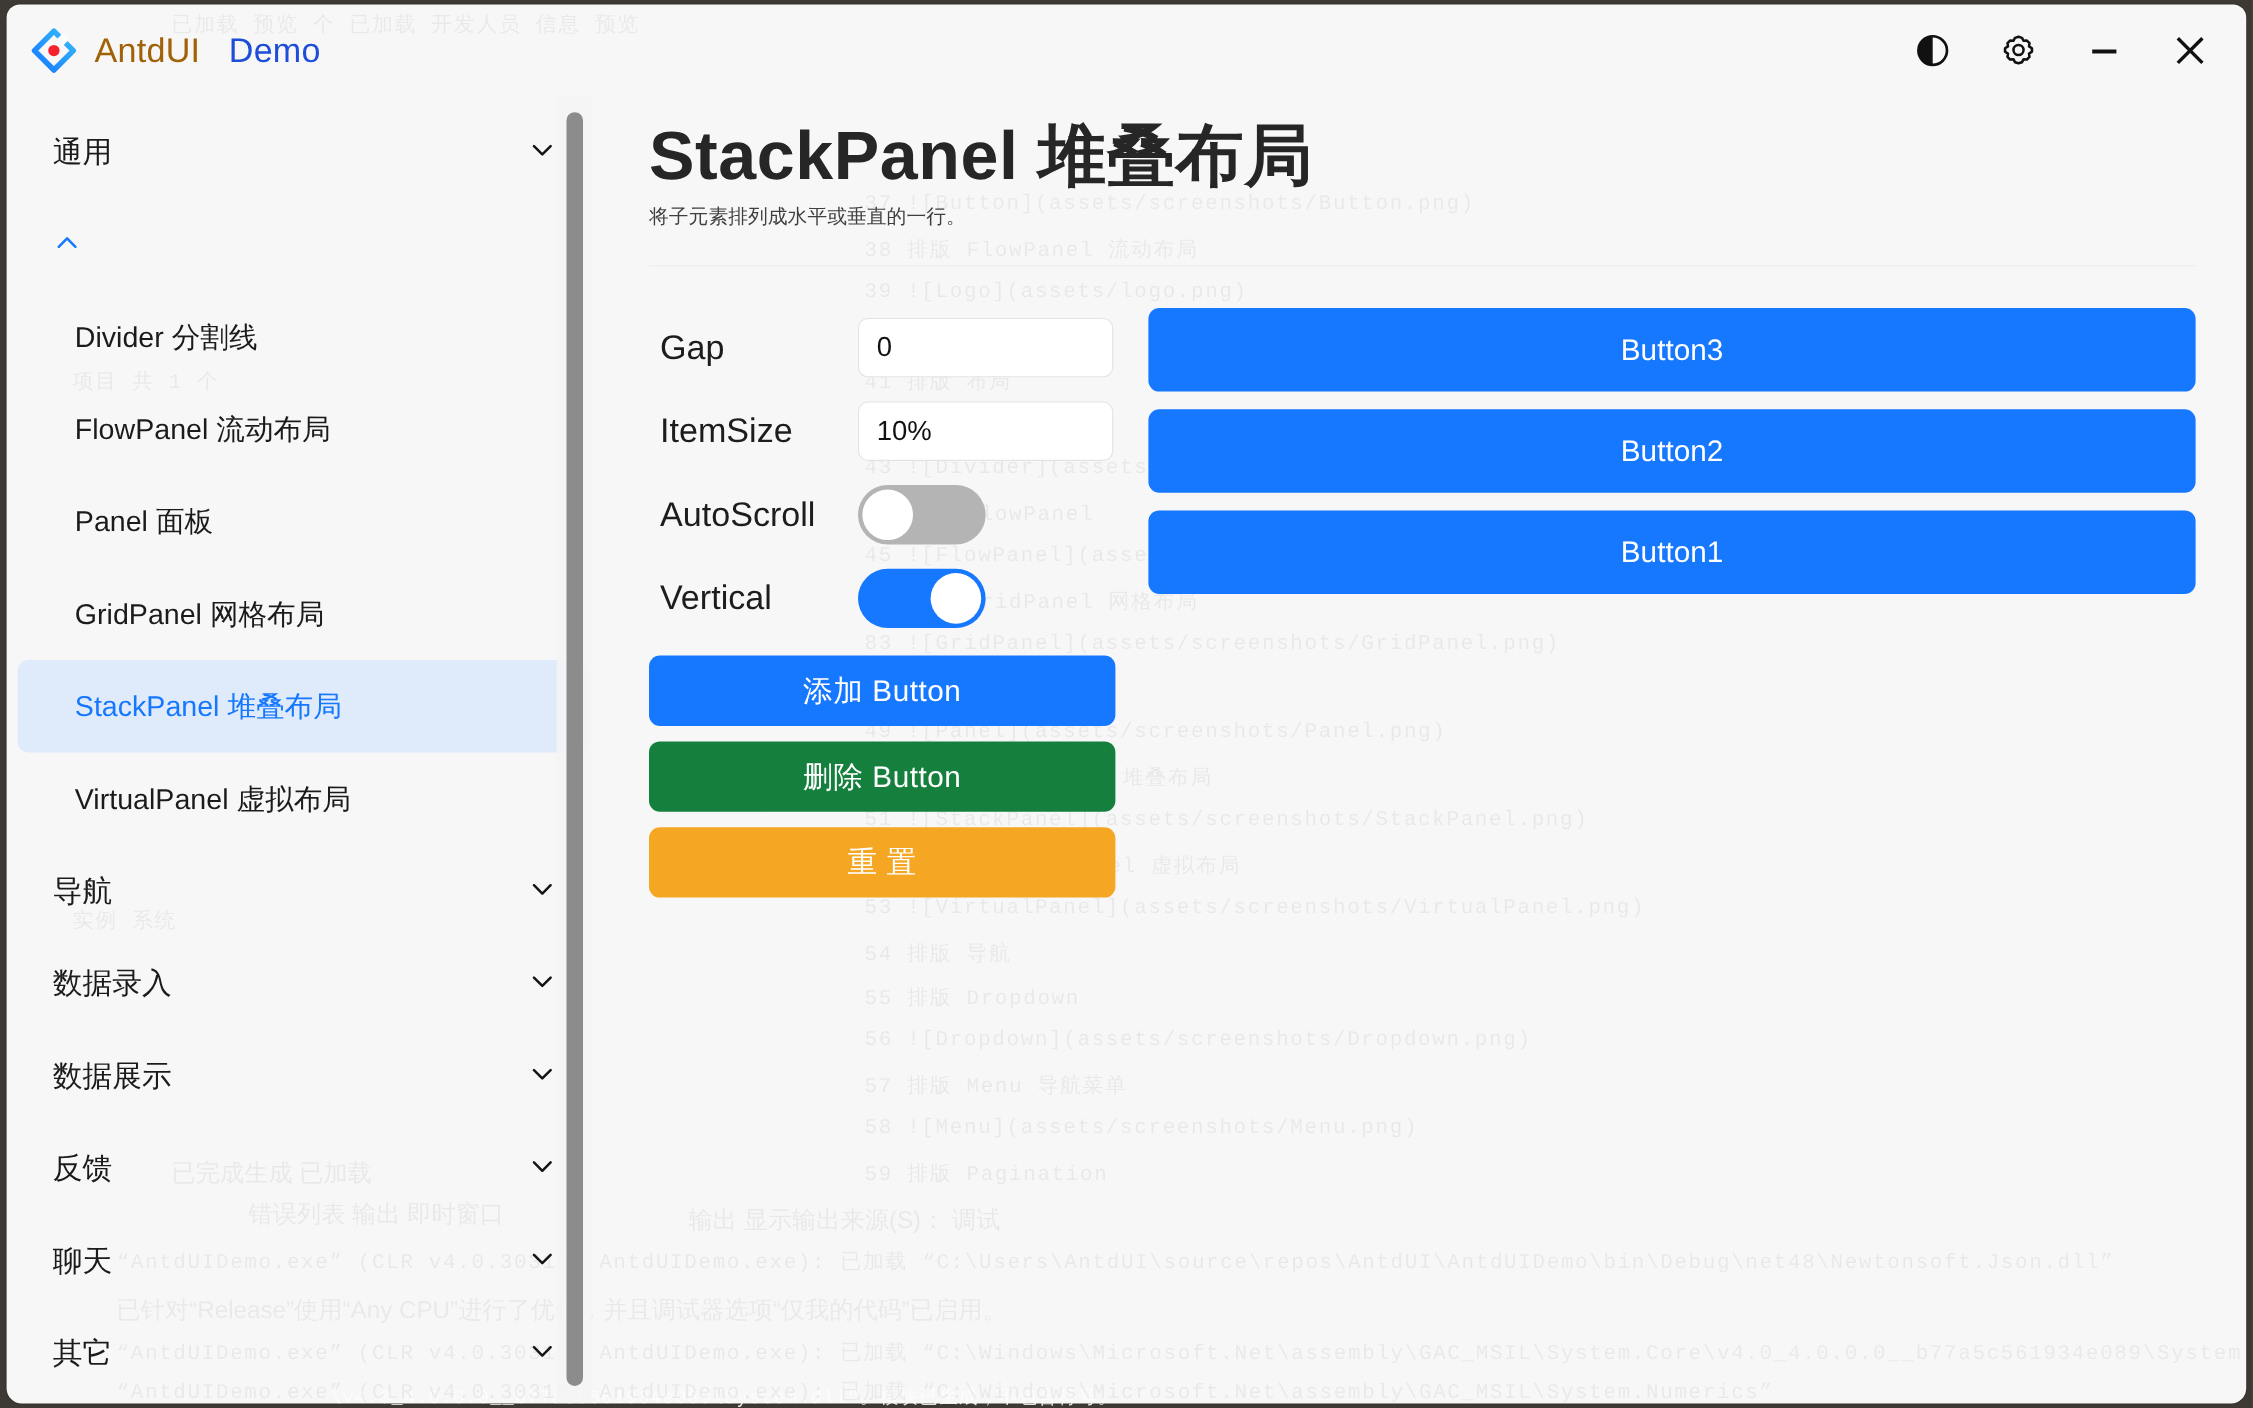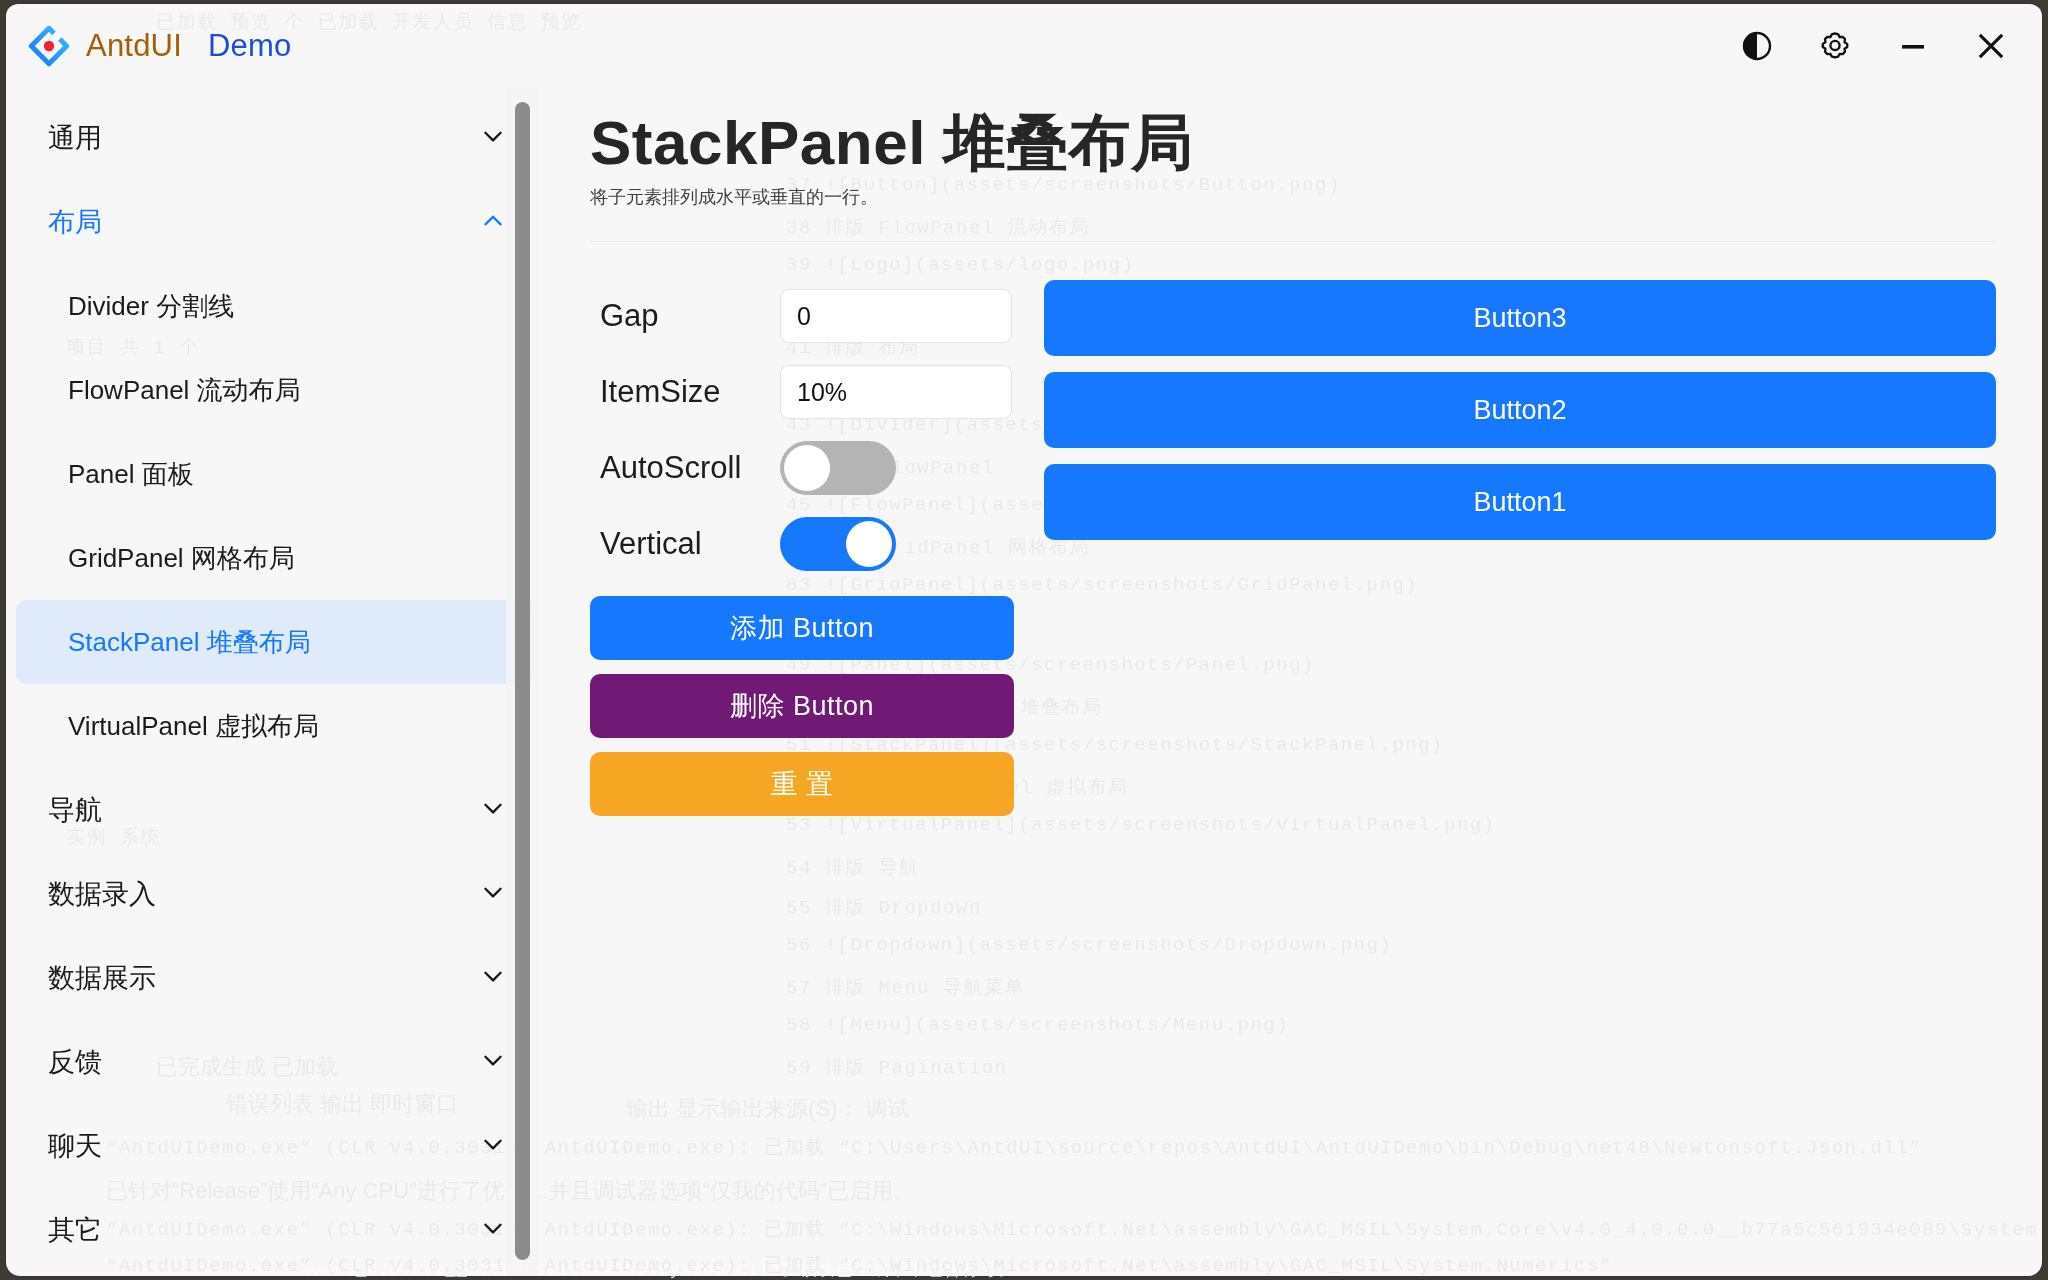--- a/index.html
+++ b/index.html
@@ -278,21 +278,21 @@
     border: none;
     border-radius: 10px;
     color: #ffffff;
     font-size: 27px;
     font-family: "Liberation Sans", sans-serif;
     cursor: pointer;
     margin-top: 14px;
     letter-spacing: 0.5px;
   }
   .action-btn.primary { background: #1677ff; }
-  .action-btn.danger  { background: #701a75; }
+  .action-btn.danger  { background: #15803d; }
   .action-btn.warn    { background: #f5a623; }
   .btn-group { margin-top: 14px; }
 
   
   .stack-host {
     flex: 1;
     display: flex;
     flex-direction: column;
     gap: 16px;
     padding-top: 2px;
@@ -424,21 +424,20 @@
       <div class="nav-group">
         <span class="label">通用</span>
         <span>
           <svg class="chev" viewBox="0 0 24 24">
               <path d="M5 9 L12 16 L19 9" fill="none" stroke="#151515" stroke-width="2.1" stroke-linecap="round" stroke-linejoin="round"></path>
             </svg>
         </span>
       </div>
 
       <div class="nav-group active">
-        <span class="label">布局</span>
         <span>
           <svg class="chev" viewBox="0 0 24 24">
               <path d="M5 16 L12 9 L19 16" fill="none" stroke="#1677ff" stroke-width="2.1" stroke-linecap="round" stroke-linejoin="round"></path>
             </svg>
         </span>
       </div>
 
       <div class="nav-item">
         <span class="label">Divider 分割线</span>
       </div>

